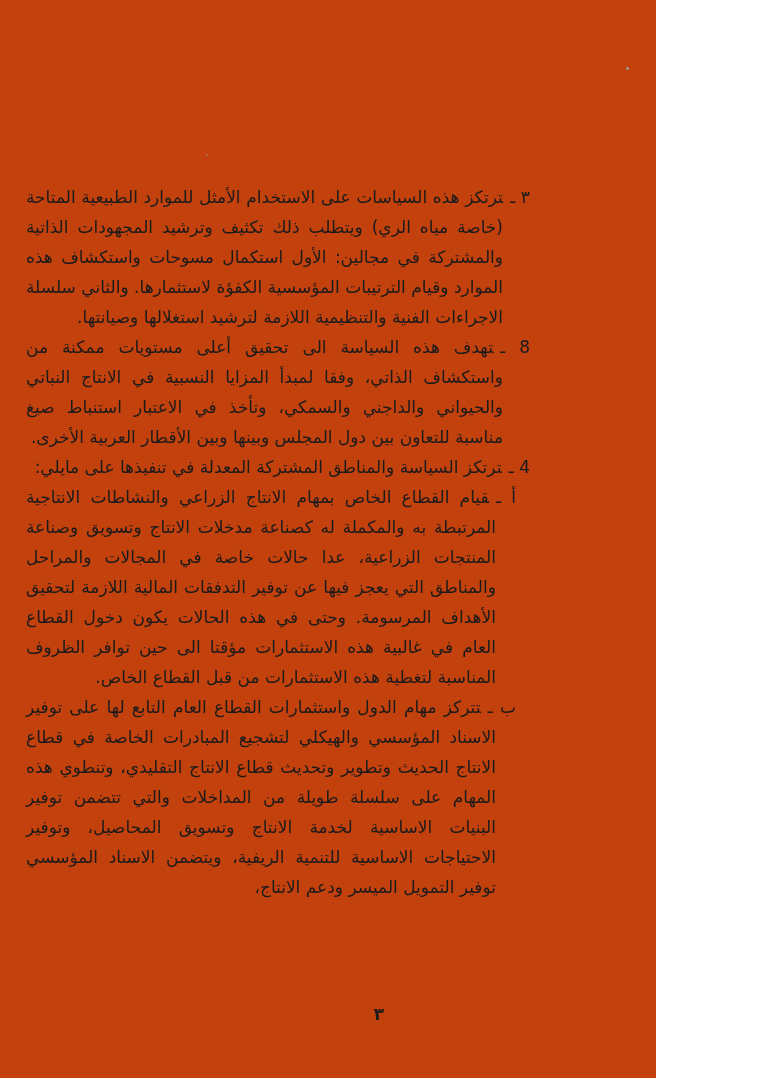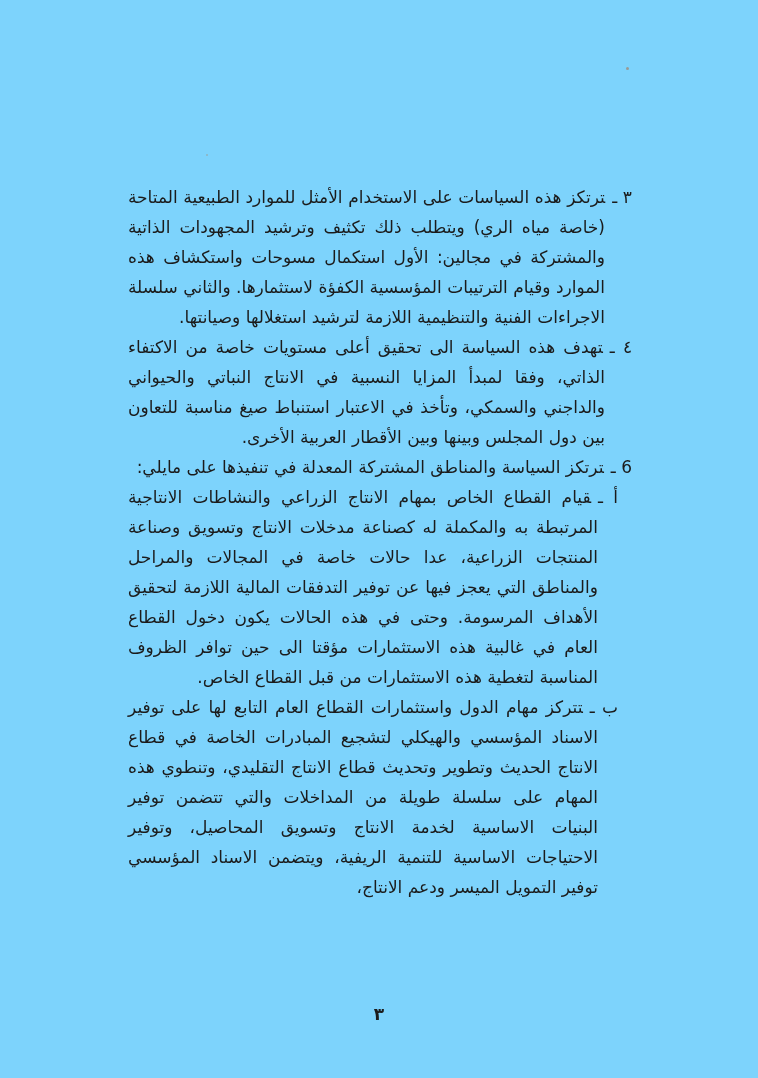--- a/index.html
+++ b/index.html
@@ -2,23 +2,23 @@
 <html lang="ar"><head>
 <meta charset="utf-8">
 <style>
   html, body {
     margin: 0;
     padding: 0;
     background: #ffffff;
   }
   .page {
     position: relative;
-    width: 758px;
+    width: 656px;
     height: 1078px;
-    background: #7dd3fc;
+    background: #c2410c;
     overflow: hidden;
     font-family: "DejaVu Sans", sans-serif;
     color: #1b1b1b;
   }
   .content {
     position: absolute;
     top: 182px;
     right: 126px;
     width: 504px;
     direction: rtl;
@@ -66,23 +66,23 @@
 
 <div class="page">
 
   <span class="artifact artifact-1"></span>
   <span class="artifact artifact-2"></span>
 
   <div class="content" dir="rtl">
 
     <p class="para level-1"><span class="marker">٣ ـ</span><span>ترتكز هذه السياسات على الاستخدام الأمثل للموارد الطبيعية المتاحة (خاصة مياه الري) ويتطلب ذلك تكثيف وترشيد المجهودات الذاتية والمشتركة في مجالين: الأول استكمال مسوحات واستكشاف هذه الموارد وقيام الترتيبات المؤسسية الكفؤة لاستثمارها. والثاني سلسلة الاجراءات الفنية والتنظيمية اللازمة لترشيد استغلالها وصيانتها.</span></p>
 
-    <p class="para level-1"><span class="marker">٤ ـ</span><span>تهدف هذه السياسة الى تحقيق أعلى مستويات خاصة من الاكتفاء الذاتي، وفقا لمبدأ المزايا النسبية في الانتاج النباتي والحيواني والداجني والسمكي، وتأخذ في الاعتبار استنباط صيغ مناسبة للتعاون بين دول المجلس وبينها وبين الأقطار العربية الأخرى.</span></p>
+    <p class="para level-1"><span class="marker">8 ـ</span><span>تهدف هذه السياسة الى تحقيق أعلى مستويات ممكنة من واستكشاف الذاتي، وفقا لمبدأ المزايا النسبية في الانتاج النباتي والحيواني والداجني والسمكي، وتأخذ في الاعتبار استنباط صيغ مناسبة للتعاون بين دول المجلس وبينها وبين الأقطار العربية الأخرى.</span></p>
 
-    <p class="para level-1"><span class="marker">6 ـ</span><span>ترتكز السياسة والمناطق المشتركة المعدلة في تنفيذها على مايلي:</span></p>
+    <p class="para level-1"><span class="marker">4 ـ</span><span>ترتكز السياسة والمناطق المشتركة المعدلة في تنفيذها على مايلي:</span></p>
 
     <p class="para level-2"><span class="marker">أ ـ</span><span>قيام القطاع الخاص بمهام الانتاج الزراعي والنشاطات الانتاجية المرتبطة به والمكملة له كصناعة مدخلات الانتاج وتسويق وصناعة المنتجات الزراعية، عدا حالات خاصة في المجالات والمراحل والمناطق التي يعجز فيها عن توفير التدفقات المالية اللازمة لتحقيق الأهداف المرسومة. وحتى في هذه الحالات يكون دخول القطاع العام في غالبية هذه الاستثمارات مؤقتا الى حين توافر الظروف المناسبة لتغطية هذه الاستثمارات من قبل القطاع الخاص.</span></p>
 
     <p class="para level-2"><span class="marker">ب ـ</span><span>تتركز مهام الدول واستثمارات القطاع العام التابع لها على توفير الاسناد المؤسسي والهيكلي لتشجيع المبادرات الخاصة في قطاع الانتاج الحديث وتطوير وتحديث قطاع الانتاج التقليدي، وتنطوي هذه المهام على سلسلة طويلة من المداخلات والتي تتضمن توفير البنيات الاساسية لخدمة الانتاج وتسويق المحاصيل، وتوفير الاحتياجات الاساسية للتنمية الريفية، ويتضمن الاسناد المؤسسي توفير التمويل الميسر ودعم الانتاج،</span></p>
 
   </div>
 
   <div class="page-number">٣</div>
 
 </div>

